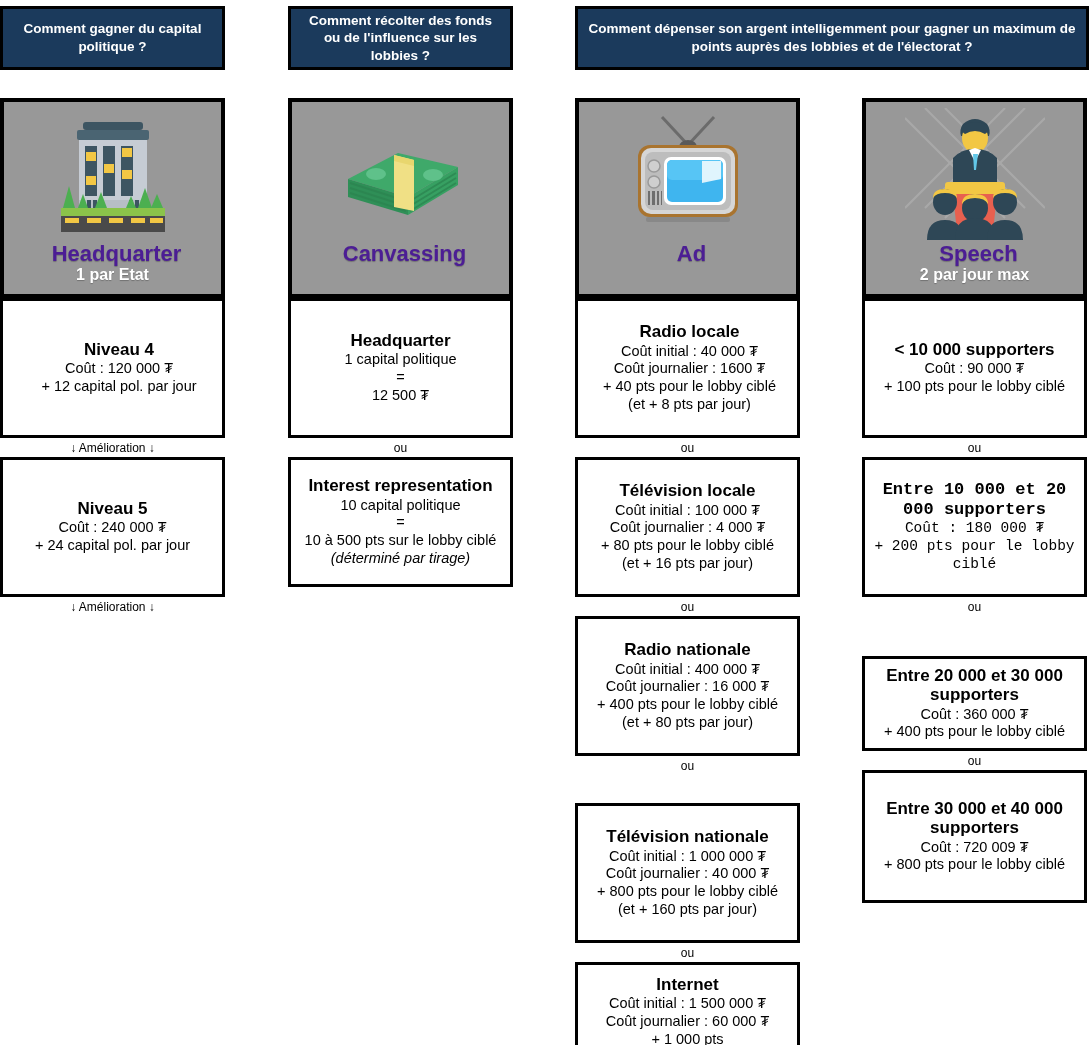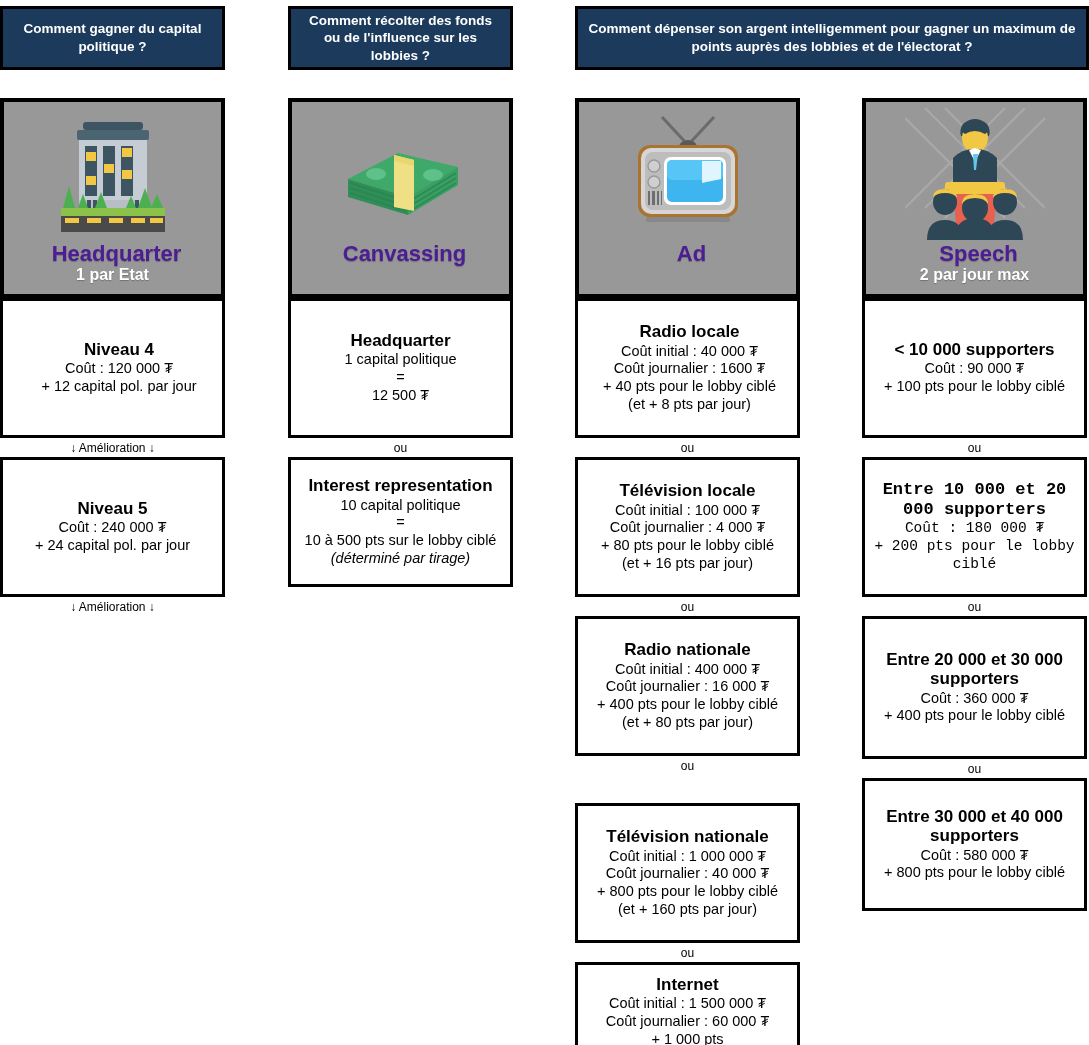--- a/index.html
+++ b/index.html
@@ -374,28 +374,28 @@
     <div class="connector">ou</div>
 
     <div class="text-card" style="height:140px;font-family:Liberation Mono, monospace;">
       <div class="tc-title">Entre 10 000 et 20 000 supporters</div>
       <div class="tc-line">Coût : 180 000 ₮</div>
       <div class="tc-line">+ 200 pts pour le lobby ciblé</div>
     </div>
 
     <div class="connector">ou</div>
 
-    <div class="text-card" style="height:143px;">
+    <div class="text-card" style="height:95px;margin-top:40px;">
       <div class="tc-title">Entre 20 000 et 30 000 supporters</div>
       <div class="tc-line">Coût : 360 000 ₮</div>
       <div class="tc-line">+ 400 pts pour le lobby ciblé</div>
     </div>
 
     <div class="connector">ou</div>
 
     <div class="text-card" style="height:133px;">
       <div class="tc-title">Entre 30 000 et 40 000 supporters</div>
-      <div class="tc-line">Coût : 580 000 ₮</div>
+      <div class="tc-line">Coût : 720 009 ₮</div>
       <div class="tc-line">+ 800 pts pour le lobby ciblé</div>
     </div>
   </div>
 
 </div>
 
 </body></html>

